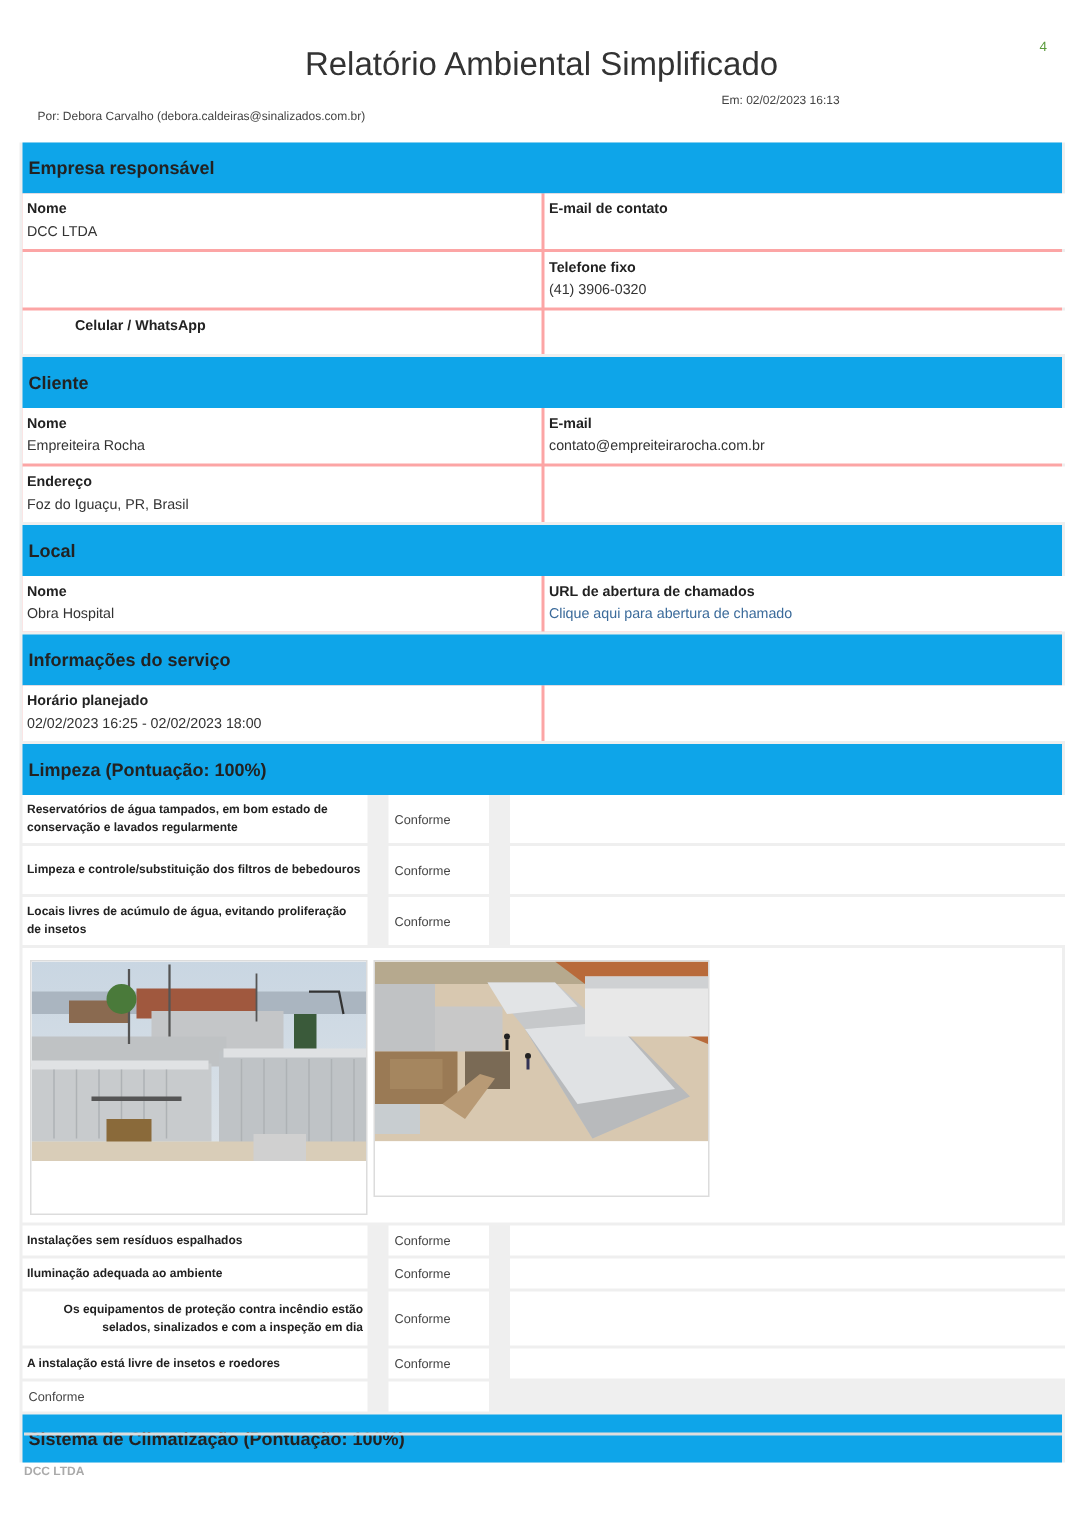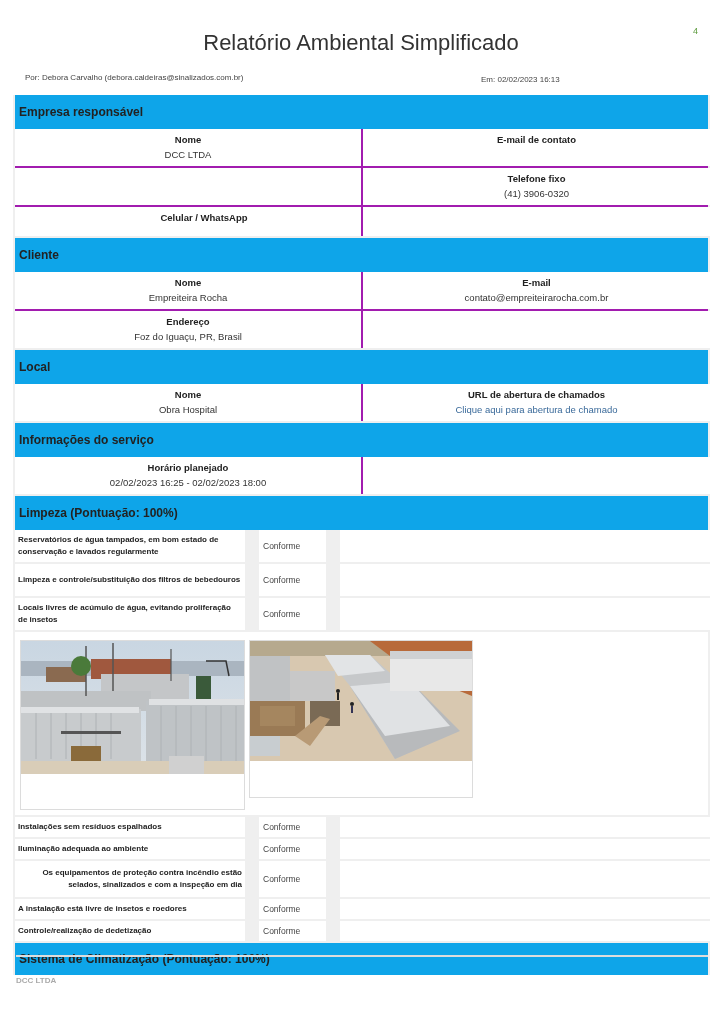--- a/index.html
+++ b/index.html
@@ -2,25 +2,25 @@
 <html><head>
   <meta charset="utf-8">
   <style>
     * { box-sizing: border-box; margin: 0; padding: 0; }
     html, body { width: 724px; height: 1024px; background: #ffffff; overflow: hidden; }
     body { font-family: "Liberation Sans", sans-serif; color: #222; position: relative; }
 
     .page-number { position: absolute; top: 26px; left: 693px; font-size: 9px; color: #5a9a3a; }
     .title { position: absolute; top: 30px; left: 4px; width: 714px; text-align: center; font-size: 22px; color: #333; font-weight: normal; }
     .meta-by { position: absolute; top: 73px; left: 25px; font-size: 8px; color: #444; }
-    .meta-at { position: absolute; top: 75px; left: 481px; font-size: 8px; color: #444; }
+    .meta-at { position: absolute; top: 62px; left: 481px; font-size: 8px; color: #444; }
 
     .report { position: absolute; top: 95px; left: 13px; width: 697px; background: #efefef; padding: 0 2px; }
     .section-header { height: 34px; display: flex; align-items: center; padding-left: 4px; font-size: 12px; font-weight: bold; color: #222; background: #0ea5e9; }
-    .grid { display: grid; grid-template-columns: 346px 347px; gap: 2px; background: #a21caf; margin-bottom: 2px; text-align: center; }
+    .grid { display: grid; grid-template-columns: 346px 347px; gap: 2px; background: #fca5a5; margin-bottom: 2px; }
     .cell { background: #fff; padding: 4px 3px 3px 3px; min-height: 27px; }
     .cell .label { font-size: 9.5px; font-weight: bold; color: #222; line-height: 14px; display: block; }
     .cell .value { font-size: 9.5px; color: #333; line-height: 16px; display: block; }
     .cell .link { color: #3a6a9a; text-decoration: none; cursor: pointer; }
 
     .chk-row { display: grid; grid-template-columns: 230px 67px 396px; gap: 14px; margin-bottom: 2px; }
     .chk-row > div { background: #fff; display: flex; align-items: center; padding: 0 3px; }
     .chk-q { font-size: 8px; font-weight: bold; color: #222; line-height: 12px; padding-top: 4px !important; padding-bottom: 4px !important; }
     .chk-a { font-size: 8.5px; color: #444; padding-left: 4px !important; }
 
@@ -210,21 +210,20 @@
     <div class="chk-q">Os equipamentos de proteção contra incêndio estão selados, sinalizados e com a inspeção em dia</div>
     <div class="chk-a">Conforme</div>
     <div></div>
   </div>
   <div class="chk-row" style="height:20px;">
     <div class="chk-q">A instalação está livre de insetos e roedores</div>
     <div class="chk-a">Conforme</div>
     <div></div>
   </div>
   <div class="chk-row" style="height:20px;">
-    <div class="chk-q">Controle/realização de dedetização</div>
     <div class="chk-a">Conforme</div>
     <div></div>
   </div>
 
   <div class="section-header" style="height:32px;">Sistema de Climatização (Pontuação: 100%)</div>
 </div>
 
 <div class="footer-line"></div>
 <div class="footer-left">DCC LTDA</div>
 <div class="footer-right">

